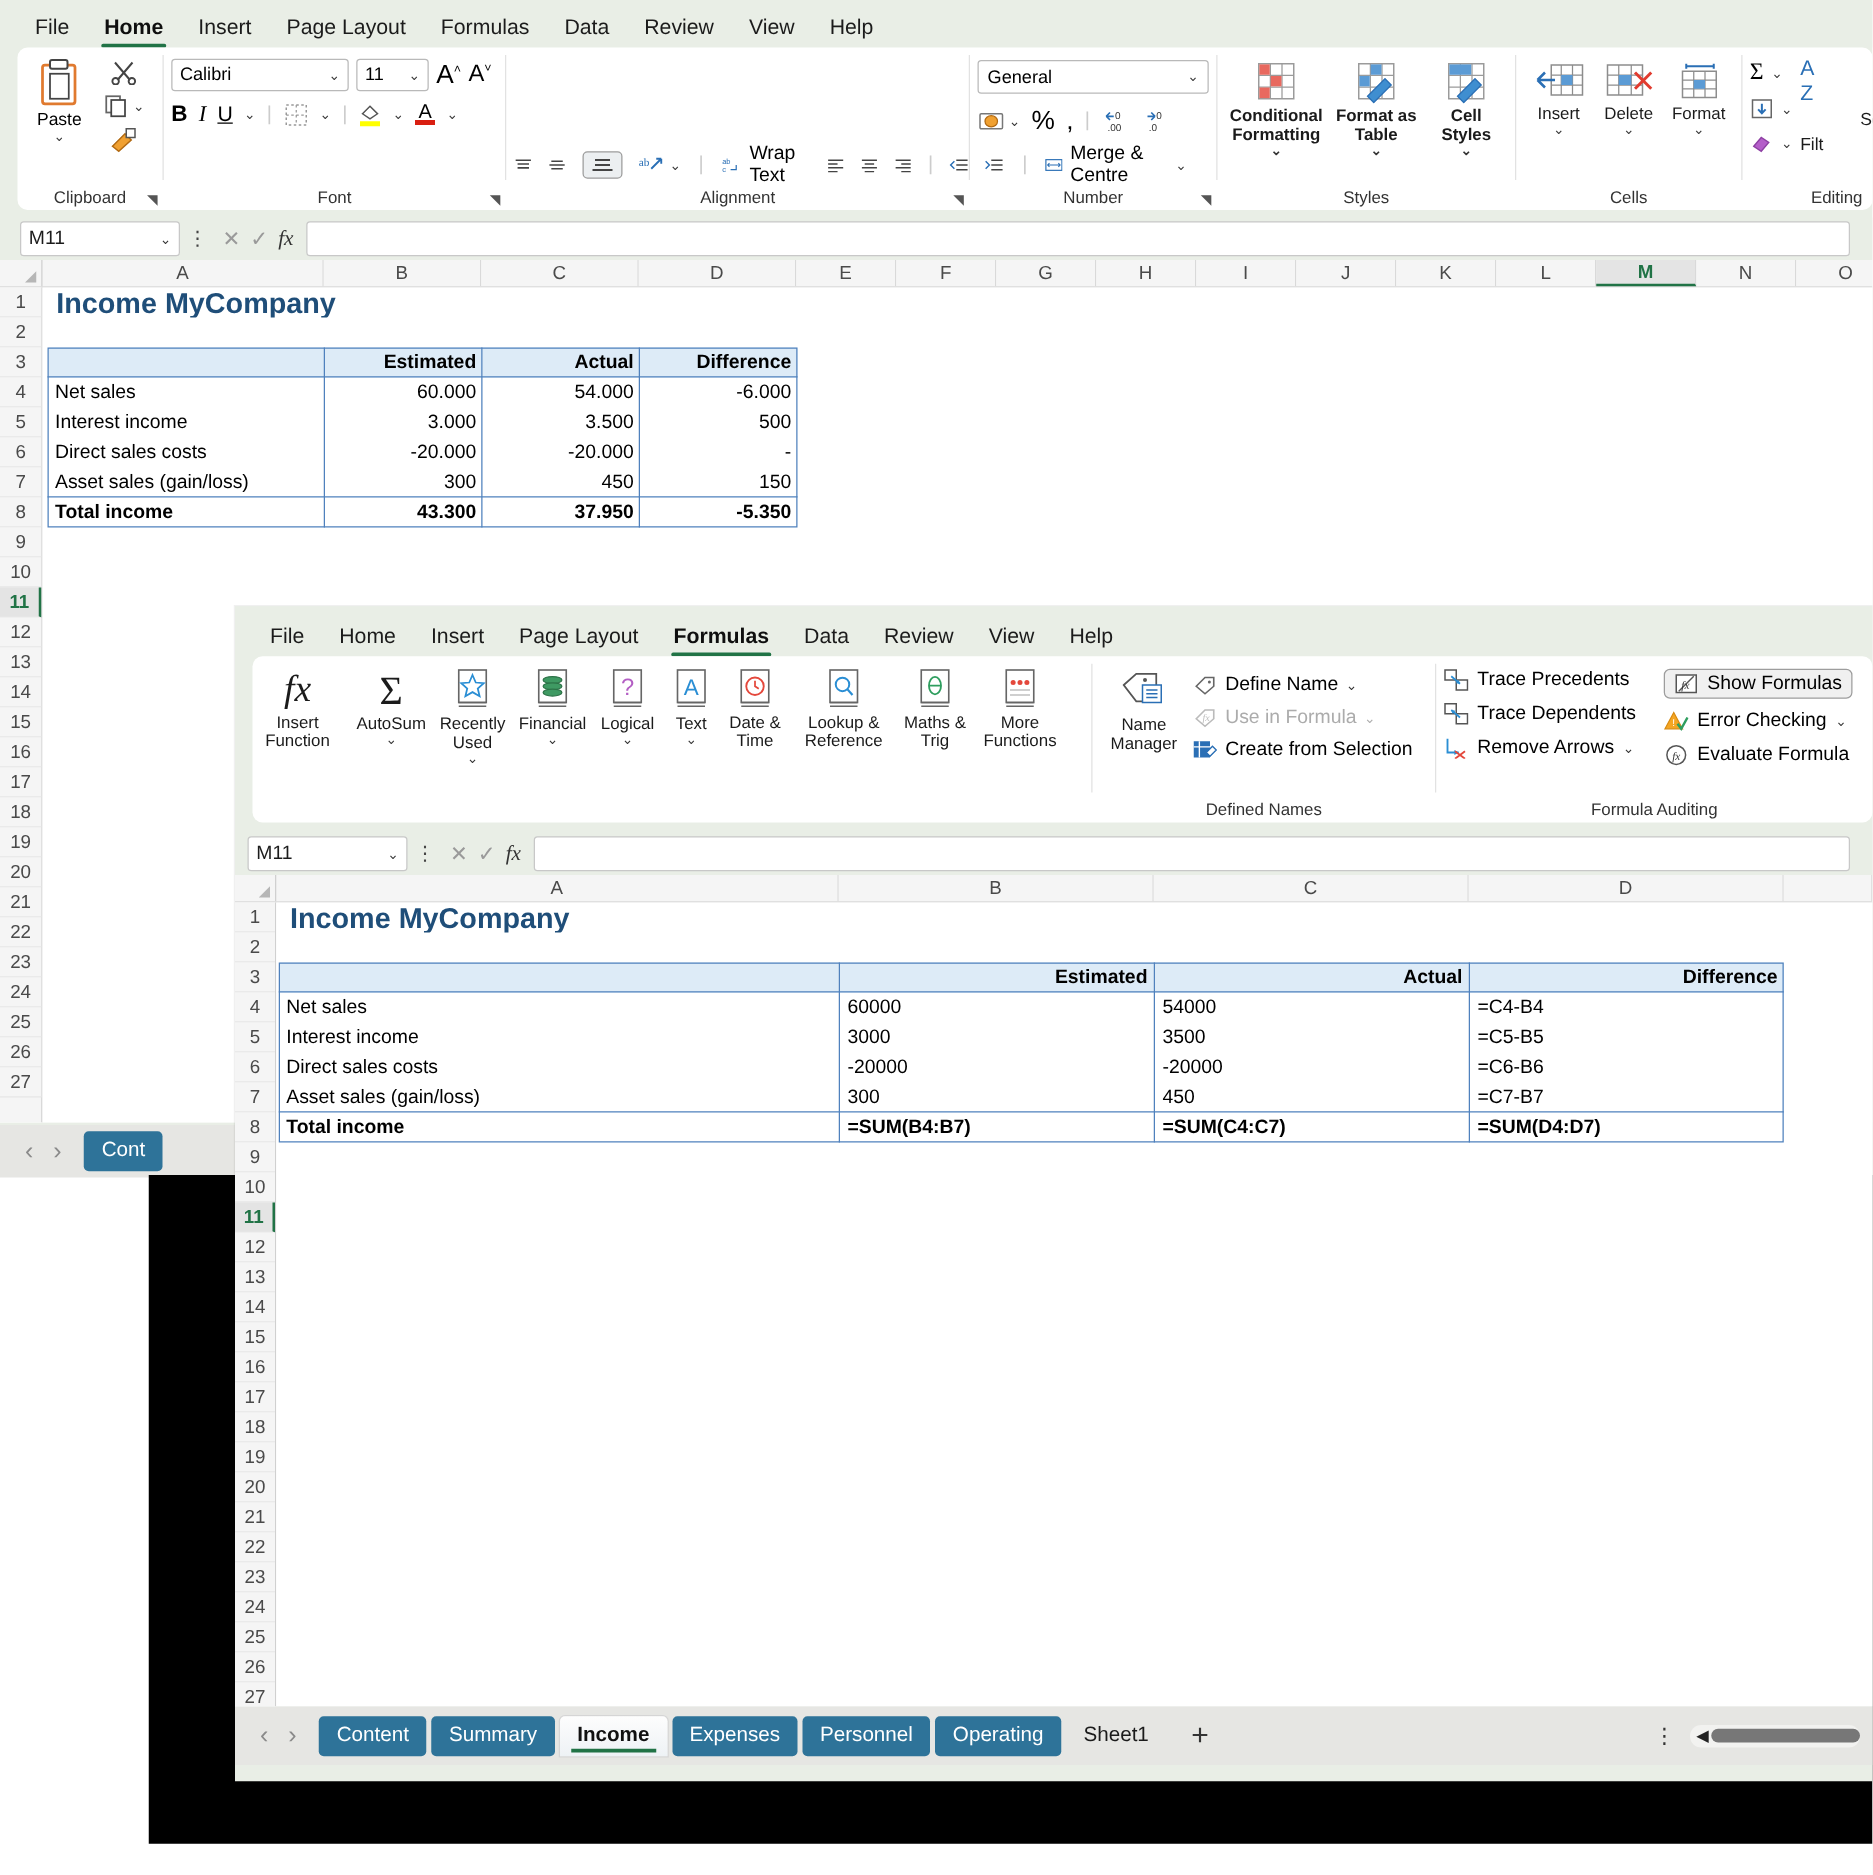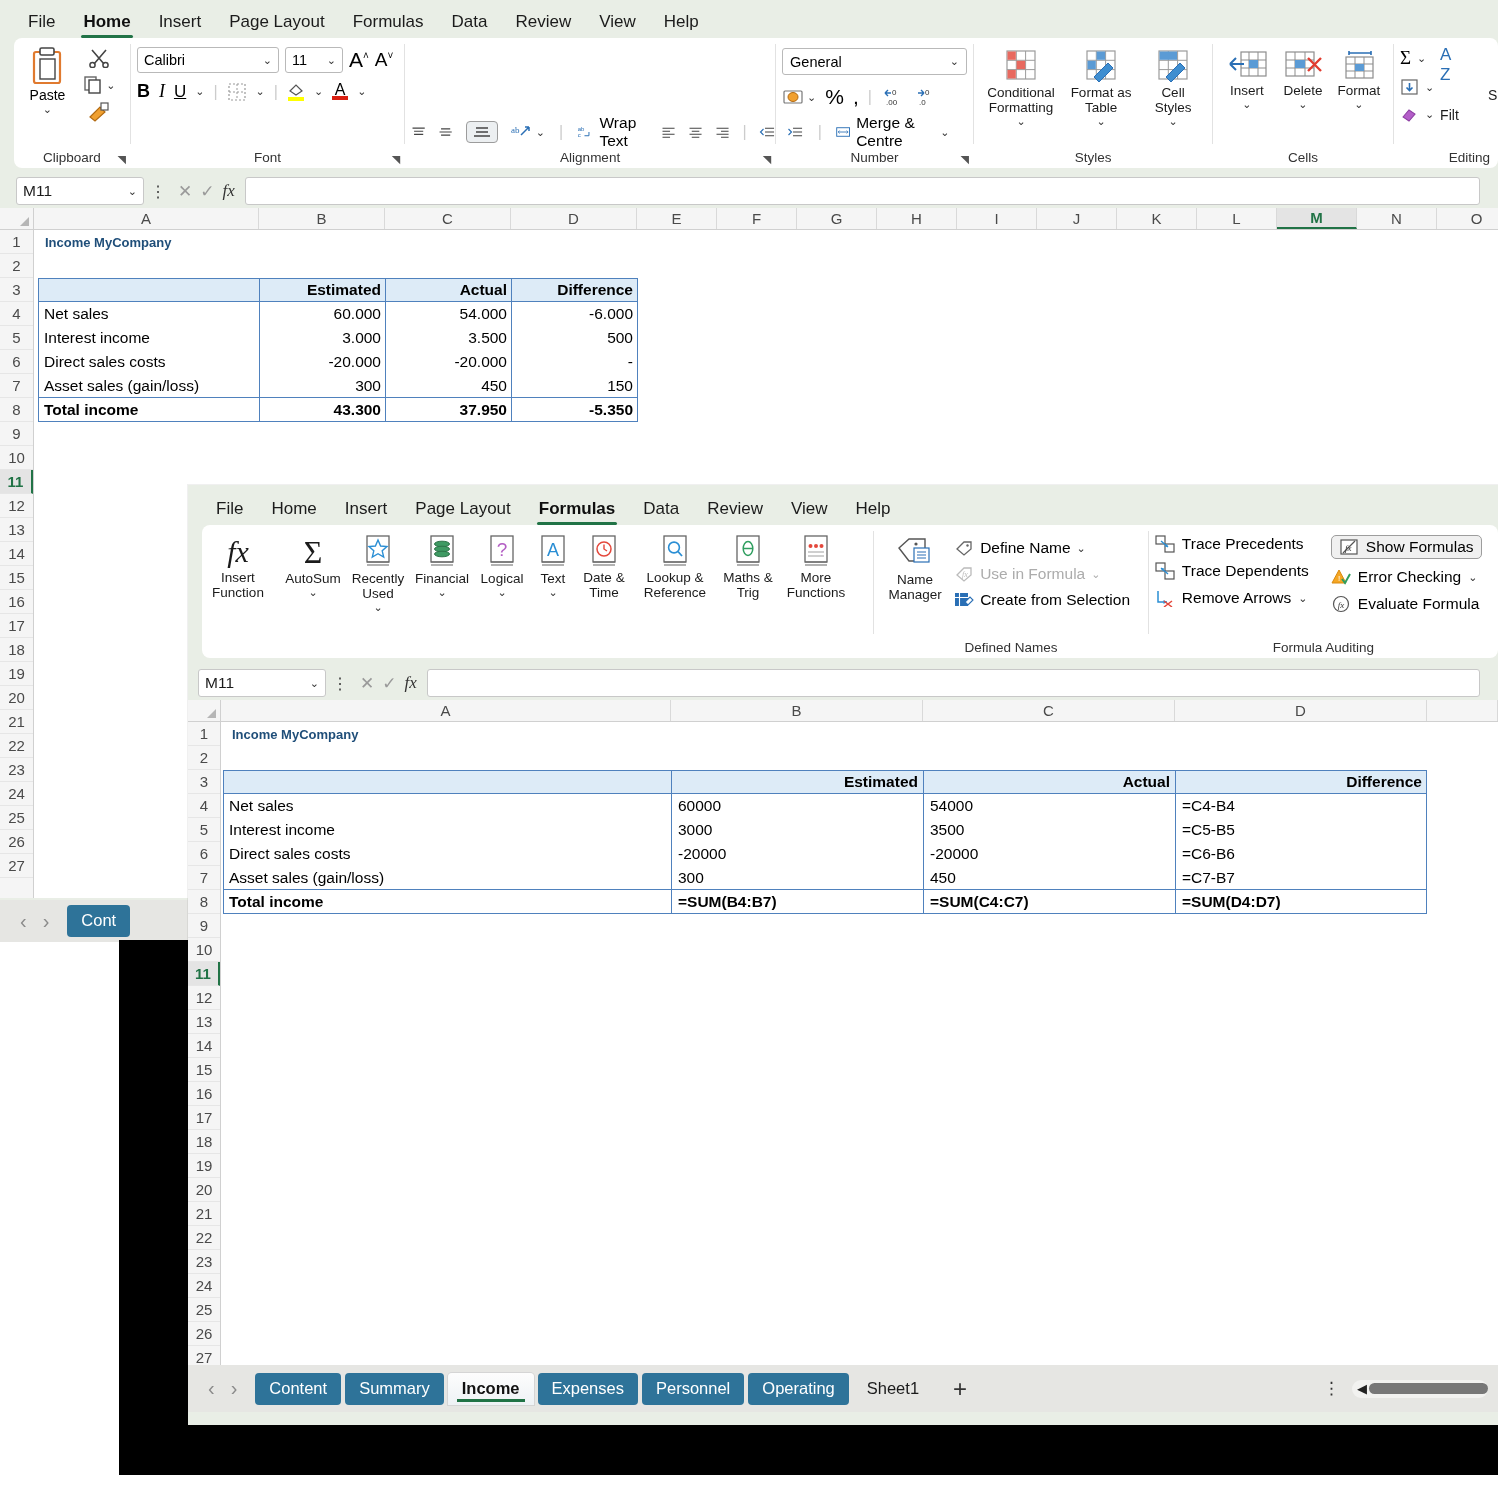--- a/index.html
+++ b/index.html
@@ -68,21 +68,21 @@
   .rowsarea { display:flex; }
   .rowhdr { flex:none; background:#f5f5f5; border-right:1px solid #d0d0d0; }
   .rh { text-align:center; font-size:15px; color:#4a4a4a; border-bottom:1px solid #e6e6e6; background:#f5f5f5;}
   .rh.sel { background:#e4e4e4; color:#217346; font-weight:600; border-right:2px solid #217346; }
   .cells { position:relative; flex:1; background:#fff; }
 
   .cell { position:absolute; font-size:15.5px; color:#000; display:flex; align-items:center;
           padding: 0 5px; white-space:nowrap; overflow:hidden; }
   .cell.r { justify-content:flex-end; }
   .cell.b { font-weight:bold; }
-  .title-cell { color:#1f4e79; font-weight:bold; font-size:13px; }
+  .title-cell { color:#1f4e79; font-weight:bold; font-size:23px; }
   .hdrfill { background:#ddebf7; }
   .tblbox { position:absolute; border:1px solid #4f81bd; pointer-events:none; }
   .vline { position:absolute; background:#4f81bd; width:1px; }
   .hline { position:absolute; background:#4f81bd; height:1px; }
 
   
   .tabbar { display:flex; align-items:center; height: 42px; background:#e6e6e3; padding: 0 6px; gap:4px;}
   .navarrows { display:flex; gap:16px; color:#8a8a8a; font-size:20px; padding:0 14px; }
   .stab { background:#2e7399; color:#fff; font-size:16.5px; padding:6px 14px 7px; border-radius:4px;
           white-space:nowrap; }
@@ -295,21 +295,21 @@
                 <text x="5" y="18" font-size="8" fill="#333">.0</text>
             </svg>
           </div>
         </div>
         <div class="rgroup-label">Number</div>
         <div class="dialog-launcher">◥</div>
       </div>
       <div class="rsep"></div>
 
       <div class="rgroup" style="width:242px;">
-        <div class="rgroup-content" style="justify-content:center;padding-top:3px;">
+        <div class="rgroup-content" style="justify-content:center;padding-top:3px;font-weight:bold;">
           <div class="bigbtn" style="width:82px;">
             <svg width="42" height="34" viewBox="0 0 42 34">
               <rect x="7" y="2" width="28" height="28" fill="#fff" stroke="#9b9b9b" stroke-width="1.2"></rect>
               <path d="M7 11.3 h28 M7 20.6 h28 M16.3 2 v28 M25.6 2 v28" stroke="#9b9b9b" stroke-width="1"></path>
               <rect x="7.5" y="2.5" width="8.3" height="8.3" fill="#e8695f"></rect>
               <rect x="16.6" y="11.8" width="8.6" height="8.3" fill="#e8695f"></rect>
               <rect x="7.5" y="21" width="8.3" height="8.5" fill="#e8695f"></rect>
             </svg>
             <span class="lbl">Conditional Formatting</span>
             <span class="caret">⌄</span>

